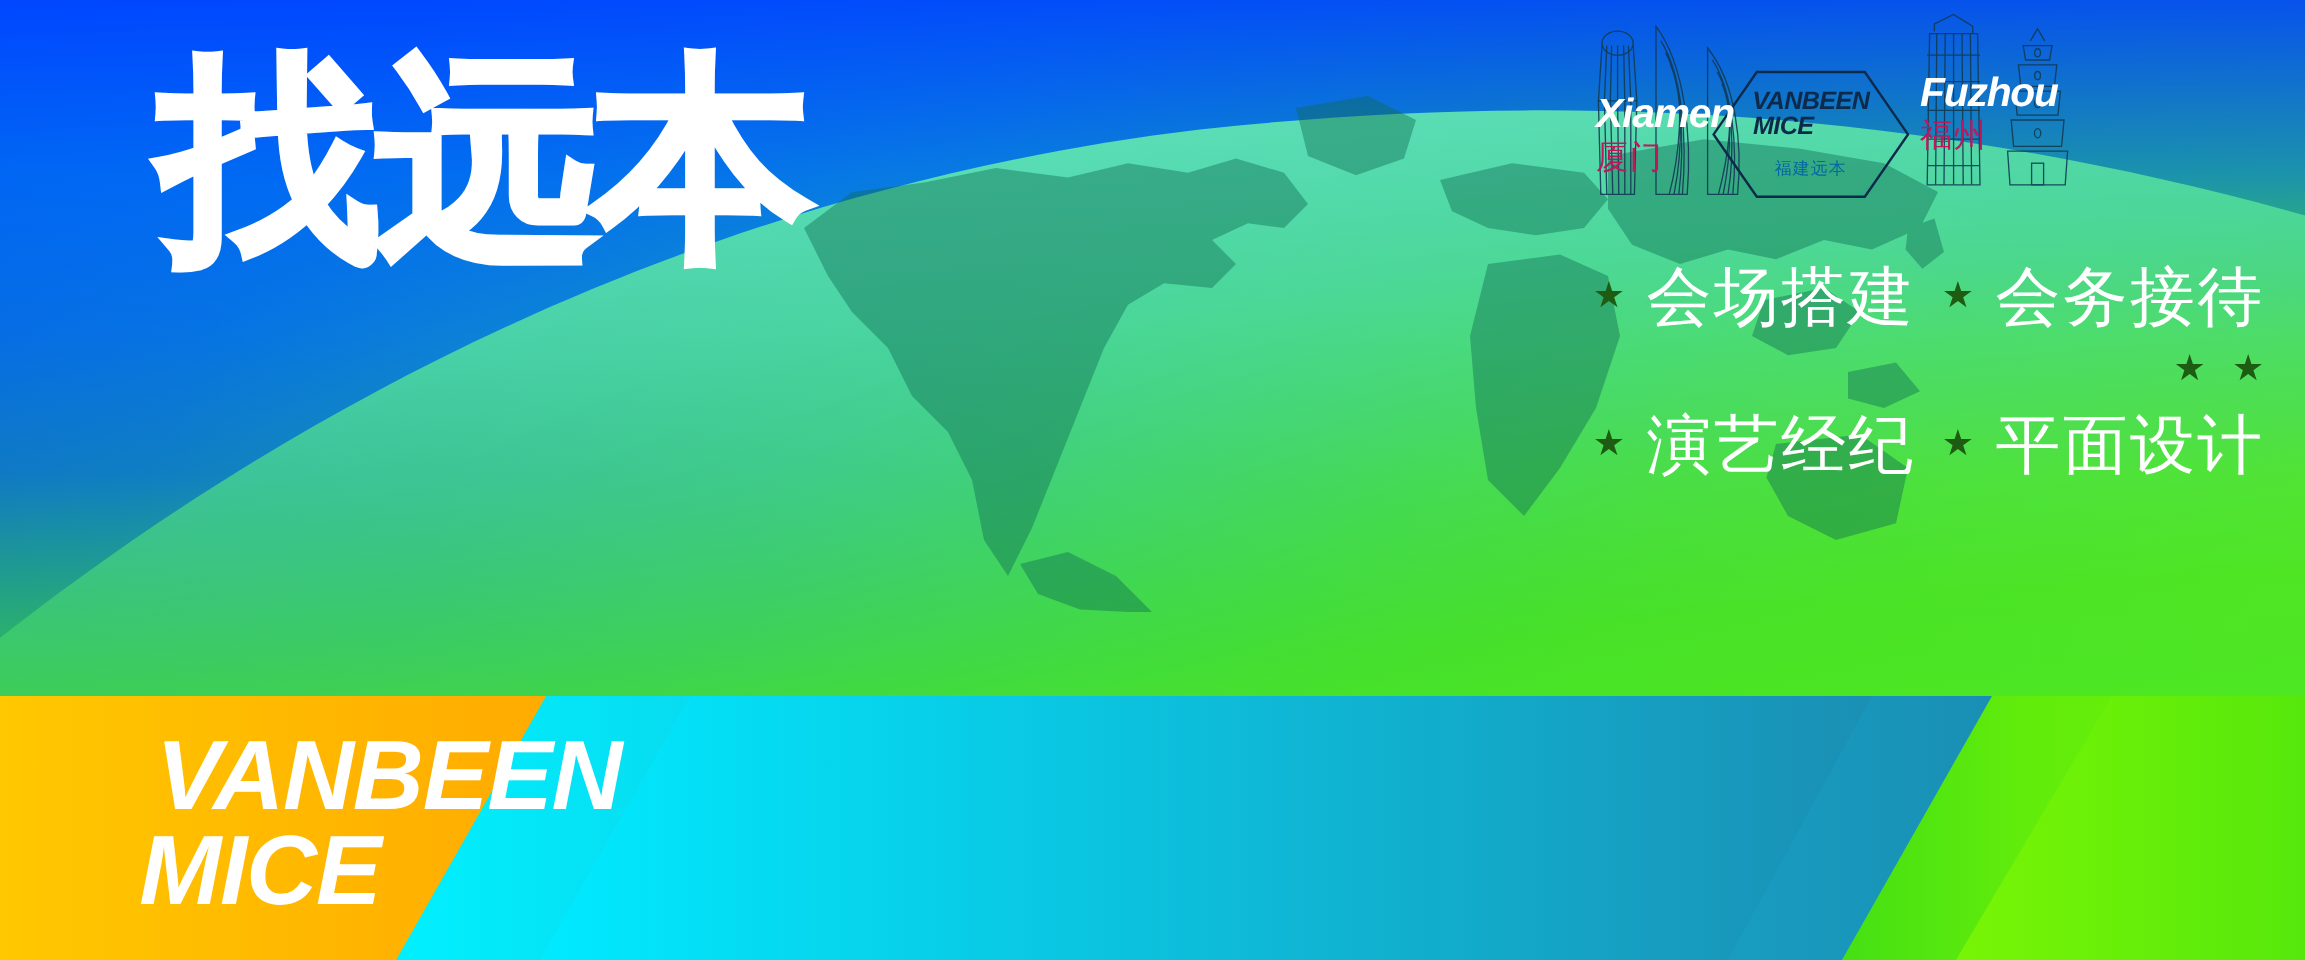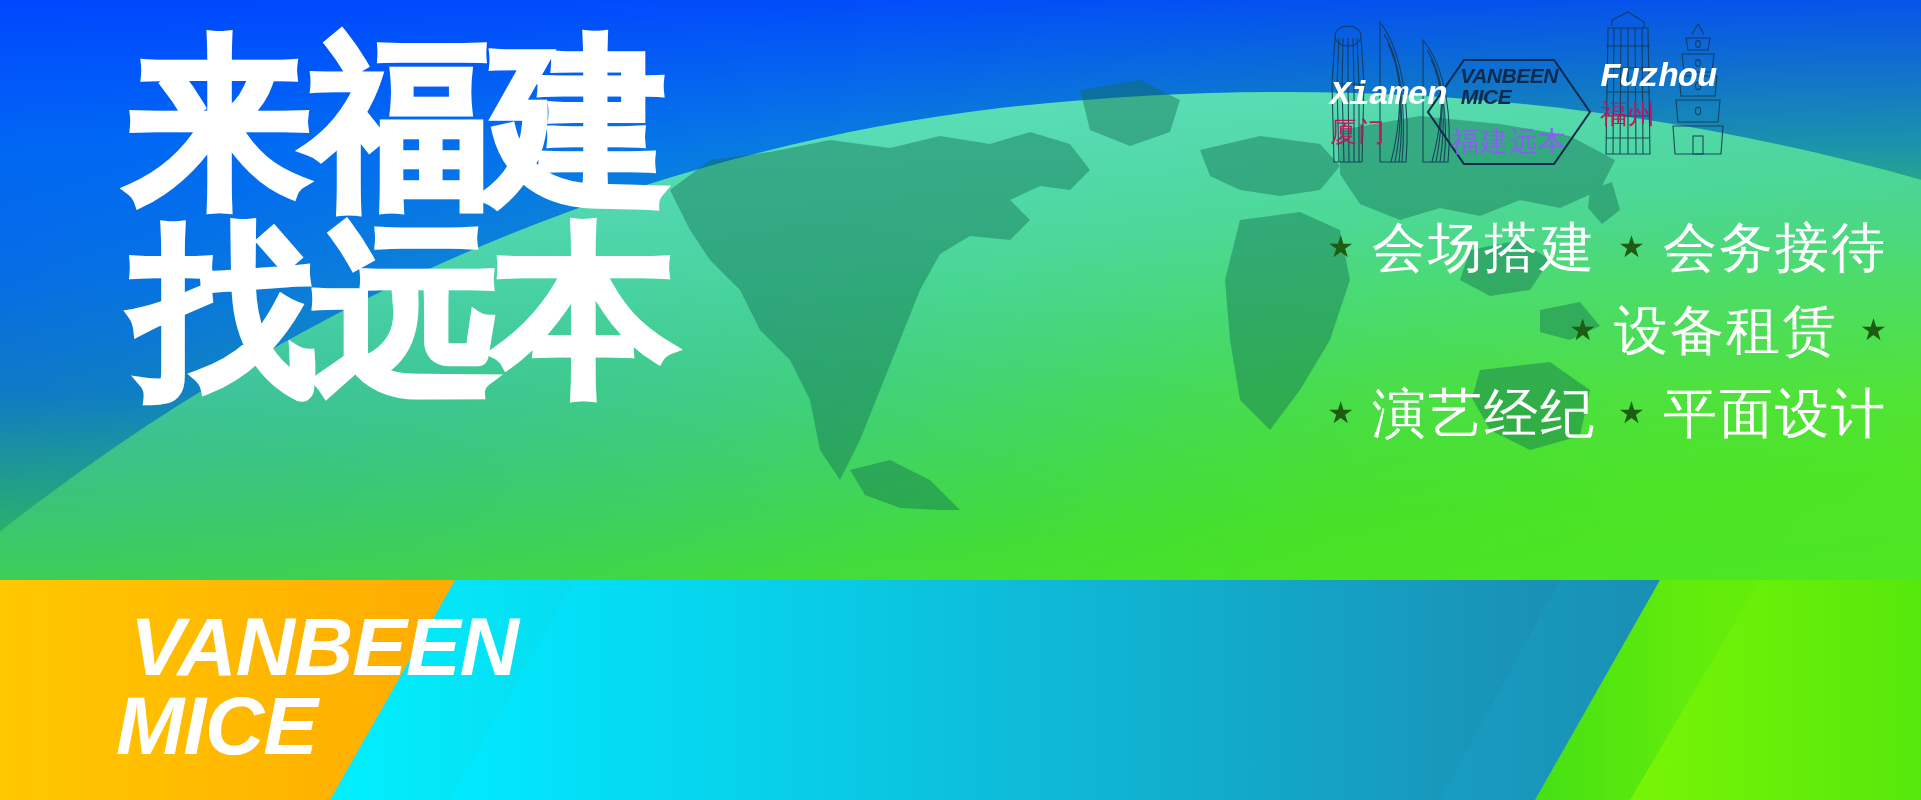--- a/index.html
+++ b/index.html
@@ -90,21 +90,21 @@
     letter-spacing:2px;
     font-family:"DejaVu Sans","Liberation Sans",sans-serif;
     white-space:nowrap;
   }
   .citygroup{position:absolute;z-index:7;}
   .city-xiamen{left:1330px;top:78px;}
   .city-fuzhou{left:1600px;top:60px;}
   .city-en{
     color:#fff;font-style:italic;font-weight:900;
     font-size:34px;line-height:1;letter-spacing:-1px;
-    font-family:Liberation Mono, monospace;
+    font-family:Liberation Sans, sans-serif;
   }
   .city-cn{
     color:#be185d;font-size:27px;line-height:1.25;letter-spacing:1px;
     margin-top:3px;
     font-family:"DejaVu Sans","Liberation Sans",sans-serif;
   }
   .hexlogo{position:absolute;left:1424px;top:56px;z-index:7;}
   .hex-en1,.hex-en2{
     color:#0d2a4a;font-style:italic;font-weight:900;
     font-family:"Liberation Sans","DejaVu Sans",sans-serif;
@@ -174,41 +174,39 @@
       <path d="M830 210 L880 200 L910 220 L890 250 L850 256 L820 240 Z"></path>
       <path d="M900 270 L940 262 L960 286 L930 300 L900 292 Z"></path>
 
       <path d="M840 330 L910 322 L950 350 L940 396 L890 410 L850 390 L832 358 Z"></path>
 
       <path d="M950 150 L972 142 L980 170 L962 184 L948 168 Z"></path>
     </g>
   </svg>
 
   <div class="headline">
-    <span class="ln ln1">来福建</span>
     <span class="ln ln2">找远本</span>
   </div>
 
   <div class="services">
 
     <div class="svc-row">
       <div class="svc-item">
         <span class="svc-star">★</span>
         <span class="svc-text">会场搭建</span>
       </div>
       <div class="svc-item">
         <span class="svc-star">★</span>
         <span class="svc-text">会务接待</span>
       </div>
     </div>
 
     <div class="svc-row">
       <div class="svc-item">
         <span class="svc-star">★</span>
-        <span class="svc-text">设备租赁</span>
       </div>
       <div class="svc-item">
         <span class="svc-star">★</span>
       </div>
     </div>
 
     <div class="svc-row">
       <div class="svc-item">
         <span class="svc-star">★</span>
         <span class="svc-text">演艺经纪</span>
@@ -258,21 +256,21 @@
   </svg>
 
   <div class="hexlogo">
     <svg width="170" height="112" viewBox="0 0 170 112">
       <polygon points="40,4 130,4 166,56 130,108 40,108 4,56" fill="none" stroke="#0d2a4a" stroke-width="2"></polygon>
     </svg>
     <div style="position:absolute;left:0;top:0;width:170px;height:112px;
                 display:flex;flex-direction:column;align-items:center;justify-content:center;gap:0;">
       <span class="hex-en1" style="font-size:21px;line-height:1.02;letter-spacing:-.5px;">VANBEEN</span>
       <span class="hex-en2" style="font-size:21px;line-height:1.05;margin-right:46px;letter-spacing:-.5px;">MICE</span>
-      <span style="color:#8b5cf6;font-size:28px;line-height:1.25;margin-top:16px;letter-spacing:1px;
+      <span style="color:#0369a1;font-size:14px;line-height:1.25;margin-top:16px;letter-spacing:1px;
                    font-family:'DejaVu Sans','Liberation Sans',sans-serif;">福建远本</span>
     </div>
   </div>
 
   <div class="citygroup city-xiamen">
     <div class="city-en">Xiamen</div>
     <div class="city-cn">厦门</div>
   </div>
 
   <div class="citygroup city-fuzhou">

